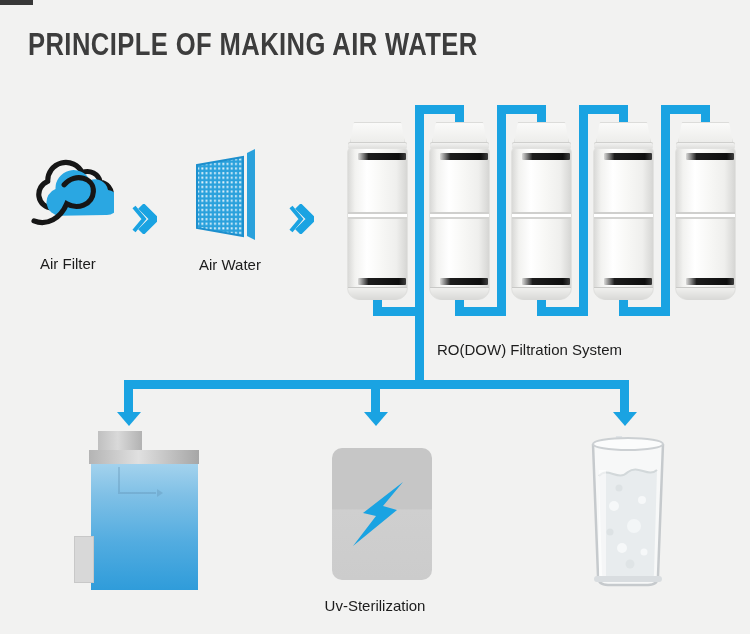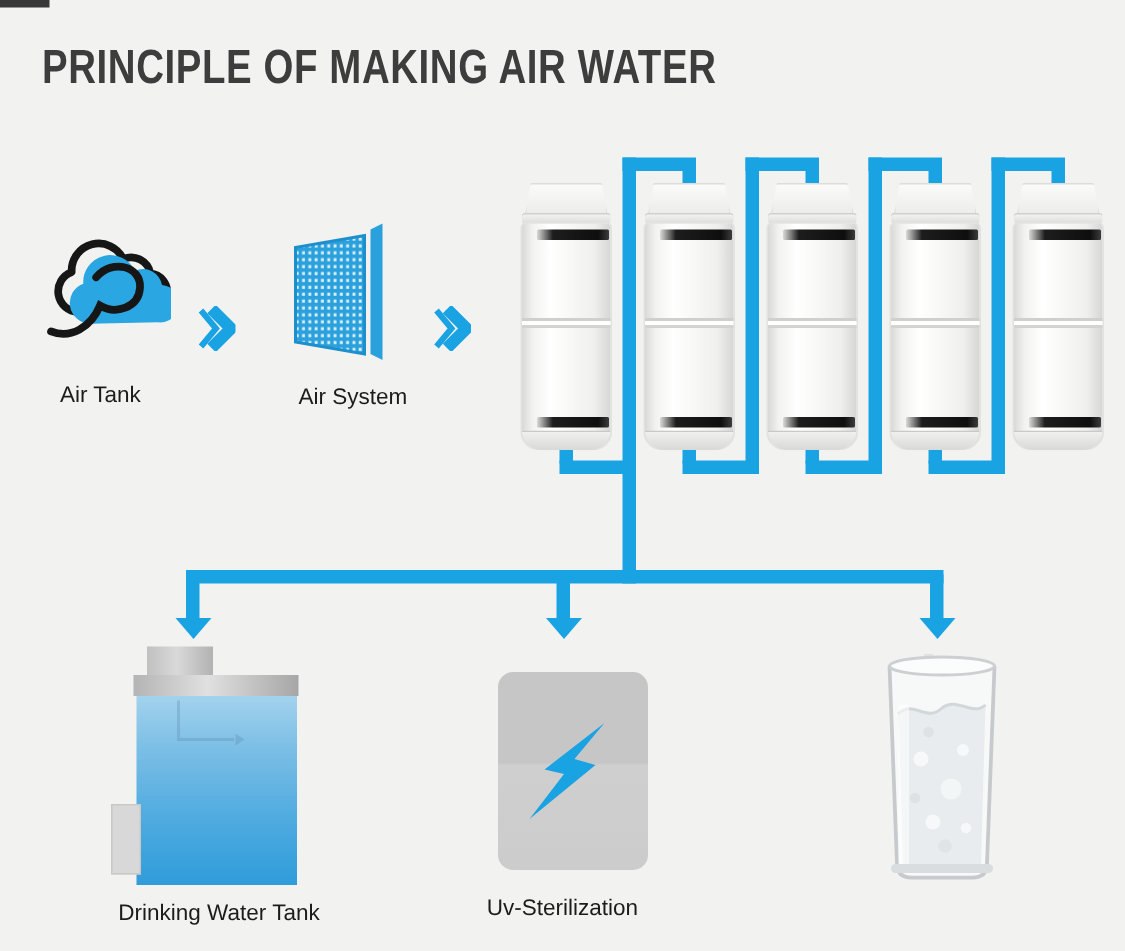--- a/index.html
+++ b/index.html
@@ -62,38 +62,38 @@
 <div id="stage">
 
   <div class="abs" id="corner-mark"></div>
   <div class="abs" id="page-title">PRINCIPLE OF MAKING AIR WATER</div>
 
   <svg class="abs z3" style="left:28px;top:158px" width="86" height="82" viewBox="0 0 100 95">
     <path d="M28,58 a16,16 0 0 1 -5,-31 a21,21 0 0 1 40,-10 a15,15 0 0 1 21,11 a14,14 0 0 1 -3,29 z" fill="none" stroke="#161616" stroke-width="6" stroke-linejoin="round"></path>
     <path d="M28,58 a16,16 0 0 1 -5,-31 a21,21 0 0 1 40,-10 a15,15 0 0 1 21,11 a14,14 0 0 1 -3,29 z" fill="#2aa7e2" transform="translate(9,9)"></path>
     <path d="M42,31 C55,16 77,23 76,39 C75,55 57,60 45,53 C38,70 22,79 7,73" fill="none" stroke="#161616" stroke-width="6" stroke-linecap="round"></path>
   </svg>
-  <div class="abs lbl z3" style="left:40px;top:255px">Air Tank</div>
+  <div class="abs lbl z3" style="left:40px;top:255px">Air Filter</div>
 
   <svg class="abs z3" style="left:131px;top:204px" width="26" height="30" viewBox="0 0 26 30">
     <path d="M3,3 L13,15 L3,27" fill="none" stroke="#1aa3e2" stroke-width="4"></path>
     <path d="M10,2 L23,15 L10,28" fill="none" stroke="#1aa3e2" stroke-width="8"></path>
   </svg>
 
   <svg class="abs z3" style="left:192px;top:148px" width="70" height="95" viewBox="0 0 70 95">
     <defs>
       <pattern id="mesh" width="4.2" height="4.6" patternUnits="userSpaceOnUse">
         <rect width="4.2" height="4.6" fill="#2aa1dc"></rect>
         <rect x="1" y="1.1" width="1.9" height="2.1" fill="#ddf0fa"></rect>
       </pattern>
     </defs>
     <polygon points="55,5 63,1 63,92 55,88" fill="#2aa1dc"></polygon>
     <polygon points="5,17 51,9 51,88 5,80" fill="url(#mesh)" stroke="#1d8fcd" stroke-width="2"></polygon>
   </svg>
-  <div class="abs lbl z3" style="left:199px;top:256px">Air System</div>
+  <div class="abs lbl z3" style="left:199px;top:256px">Air Water</div>
 
   <svg class="abs z3" style="left:288px;top:204px" width="26" height="30" viewBox="0 0 26 30">
     <path d="M3,3 L13,15 L3,27" fill="none" stroke="#1aa3e2" stroke-width="4"></path>
     <path d="M10,2 L23,15 L10,28" fill="none" stroke="#1aa3e2" stroke-width="8"></path>
   </svg>
 
   <div id="piping">
       <div class="pipe" style="left: 415.2px; top: 105px; width: 9px; height: 284px; background: rgb(26, 163, 226);"></div>
       <div class="pipe" style="left: 415.2px; top: 105px; width: 48.8px; height: 9px; background: rgb(26, 163, 226);"></div>
       <div class="pipe" style="left: 455px; top: 112px; width: 9px; height: 14px; background: rgb(26, 163, 226);"></div>
@@ -163,27 +163,27 @@
         <div class="cart-cap"></div>
         <div class="cart-caprim"></div>
         <div class="cart-body"></div>
         <div class="band top"></div>
         <div class="seam"></div>
         <div class="band bot"></div>
         <div class="cart-foot"></div>
       </div>
     </div>
 
+  <div class="abs lbl z3" style="left:437px;top:341px">RO(DOW) Filtration System</div>
 
   <div class="abs z3" id="tank-cap"></div>
   <div class="abs z3" id="tank-lid"></div>
   <div class="abs z3" id="tank-body"></div>
   <div class="abs z3" id="tank-tab"></div>
   <div class="abs z3" id="tank-watermark"></div>
-  <div class="abs lbl z3" style="left:146px;top:600px;transform:translateX(-50%)">Drinking Water Tank</div>
 
   <div class="abs z3" id="uv-card"></div>
   <svg class="abs z3" style="left:347px;top:482px" width="68" height="66" viewBox="0 0 68 66">
     <polygon points="56,0 16,31 29,34 6,64 50,28 36,24" fill="#1aa3e2"></polygon>
   </svg>
   <div class="abs lbl z3" style="left:375px;top:597px;transform:translateX(-50%)">Uv-Sterilization</div>
 
   <svg class="abs z3" style="left:586px;top:436px" width="84" height="154" viewBox="0 0 84 154">
     <path d="M30,0 L28,36 L38,36 L36,0 Z" fill="#dde2e5" opacity=".95"></path>
     <path d="M7,8 L12,140 Q12,149 22,149 L62,149 Q72,149 72,140 L77,8" fill="#f7f8f8" stroke="#c6cacd" stroke-width="2.5"></path>

